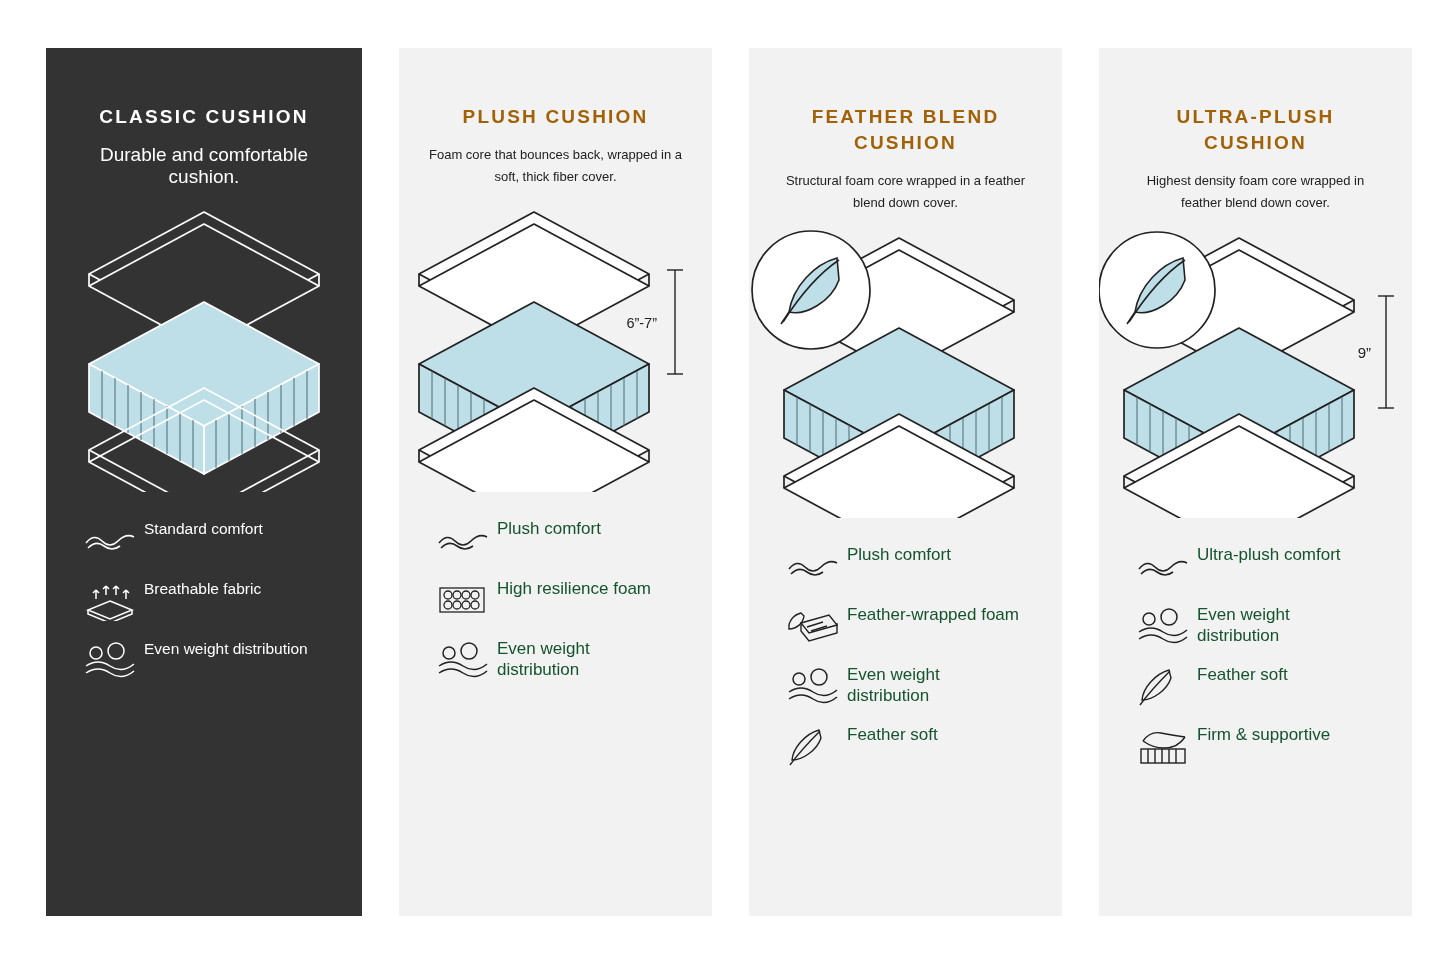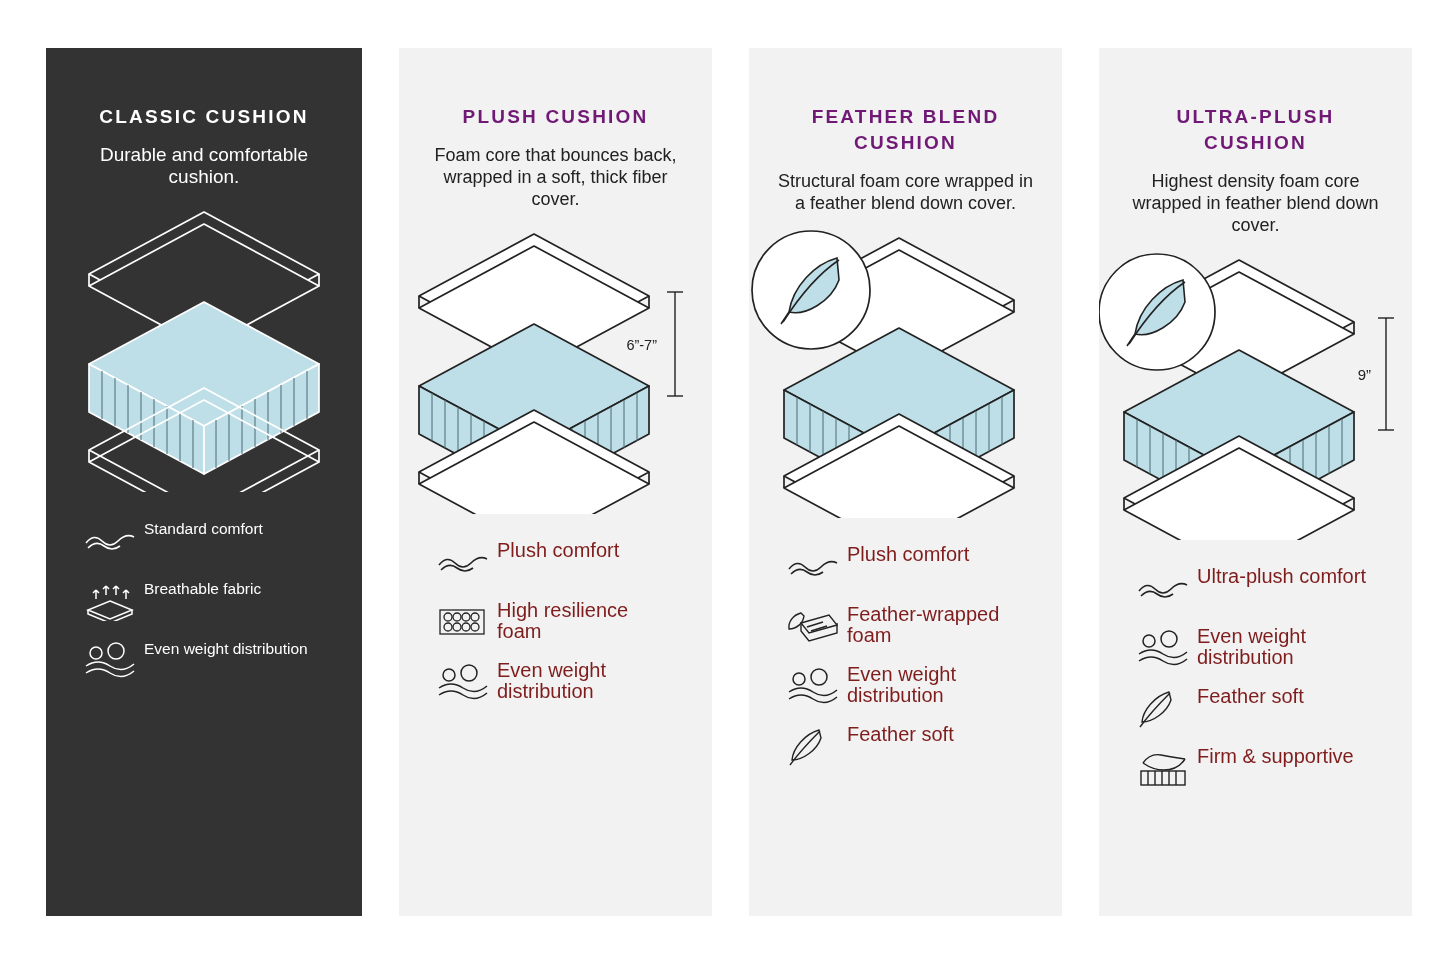--- a/index.html
+++ b/index.html
@@ -36,32 +36,32 @@
     background: #333333;
     color: #ffffff;
     width: 316px;
   }
   .card-title {
     text-align: center;
     font-size: 19px;
     font-weight: bold;
     letter-spacing: 2.2px;
     line-height: 26px;
-    color: #701a75;
+    color: #a16207;
     margin: 0;
     padding: 56px 28px 0 28px;
     text-transform: uppercase;
   }
   .card.dark .card-title {
     color: #ffffff;
     padding-top: 56px;
   }
   .card-desc {
     text-align: center;
-    font-size: 18px;
+    font-size: 13px;
     line-height: 22px;
     color: #222222;
     margin: 0;
     padding: 14px 26px 0 26px;
   }
   .card.dark .card-desc {
     color: #ffffff;
     font-size: 19px;
   }
 
@@ -88,23 +88,23 @@
     margin-bottom: 14px;
   }
   .feature-icon {
     flex: 0 0 62px;
     height: 44px;
     display: flex;
     align-items: center;
     justify-content: flex-start;
   }
   .feature-label {
-    font-size: 20px;
+    font-size: 17px;
     line-height: 21px;
-    color: #7f1d1d;
+    color: #14532d;
     max-width: 175px;
   }
   .card.dark .feature-label {
     color: #ffffff;
     font-size: 15.5px;
   }
   .dim-label {
     font-size: 14.5px;
     color: #222222;
   }

